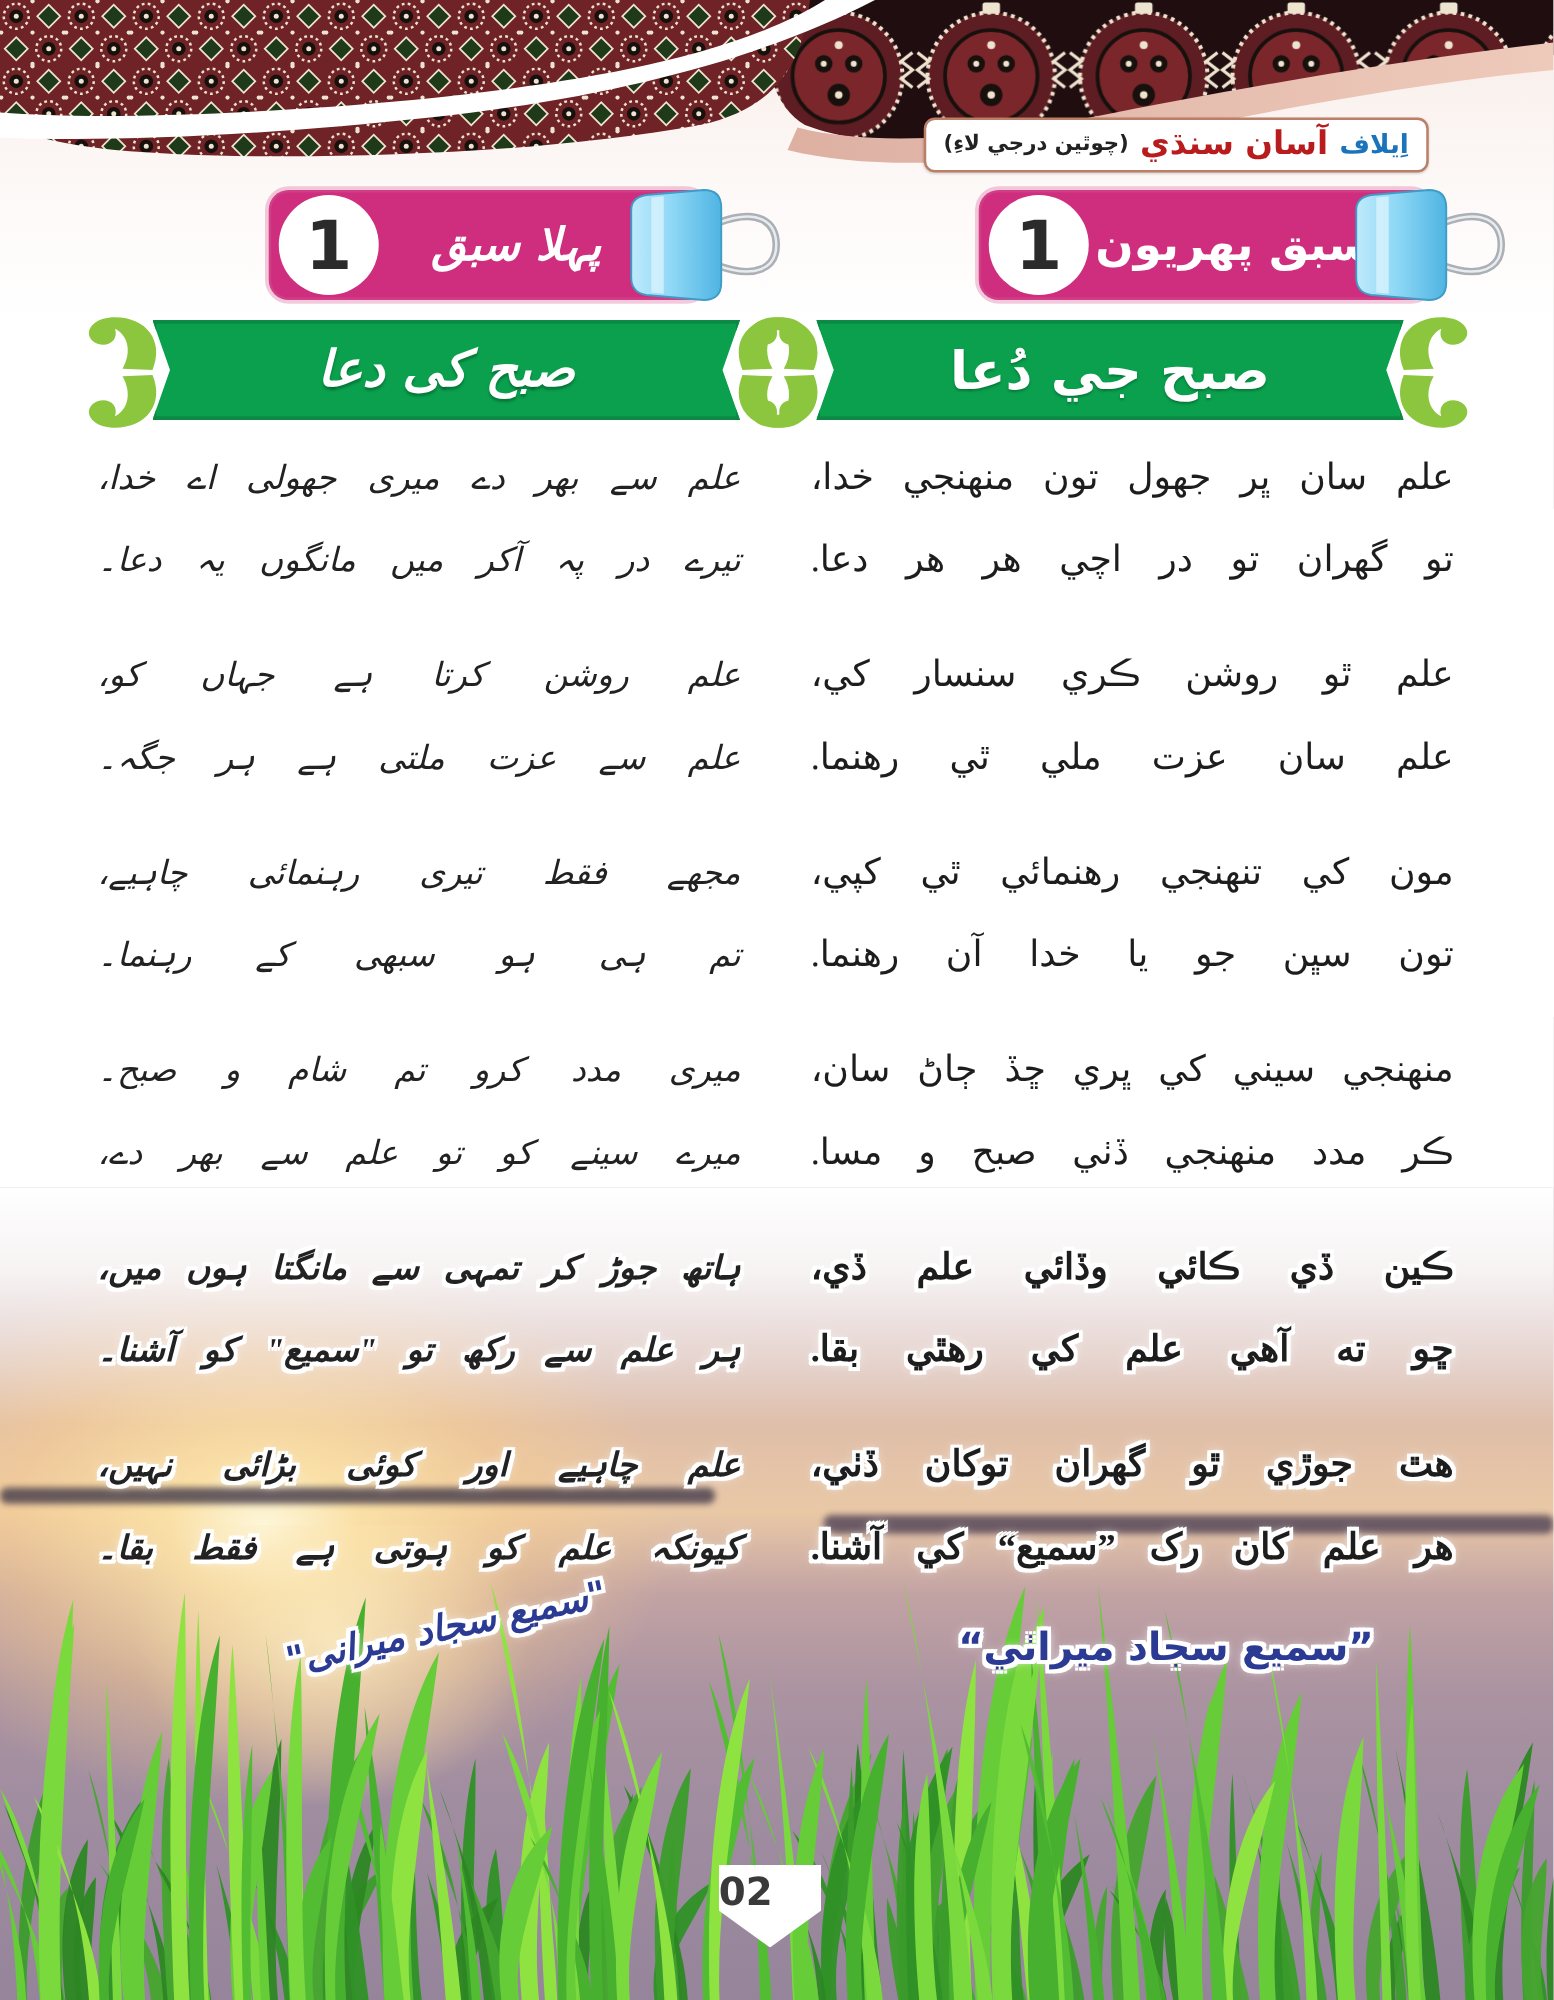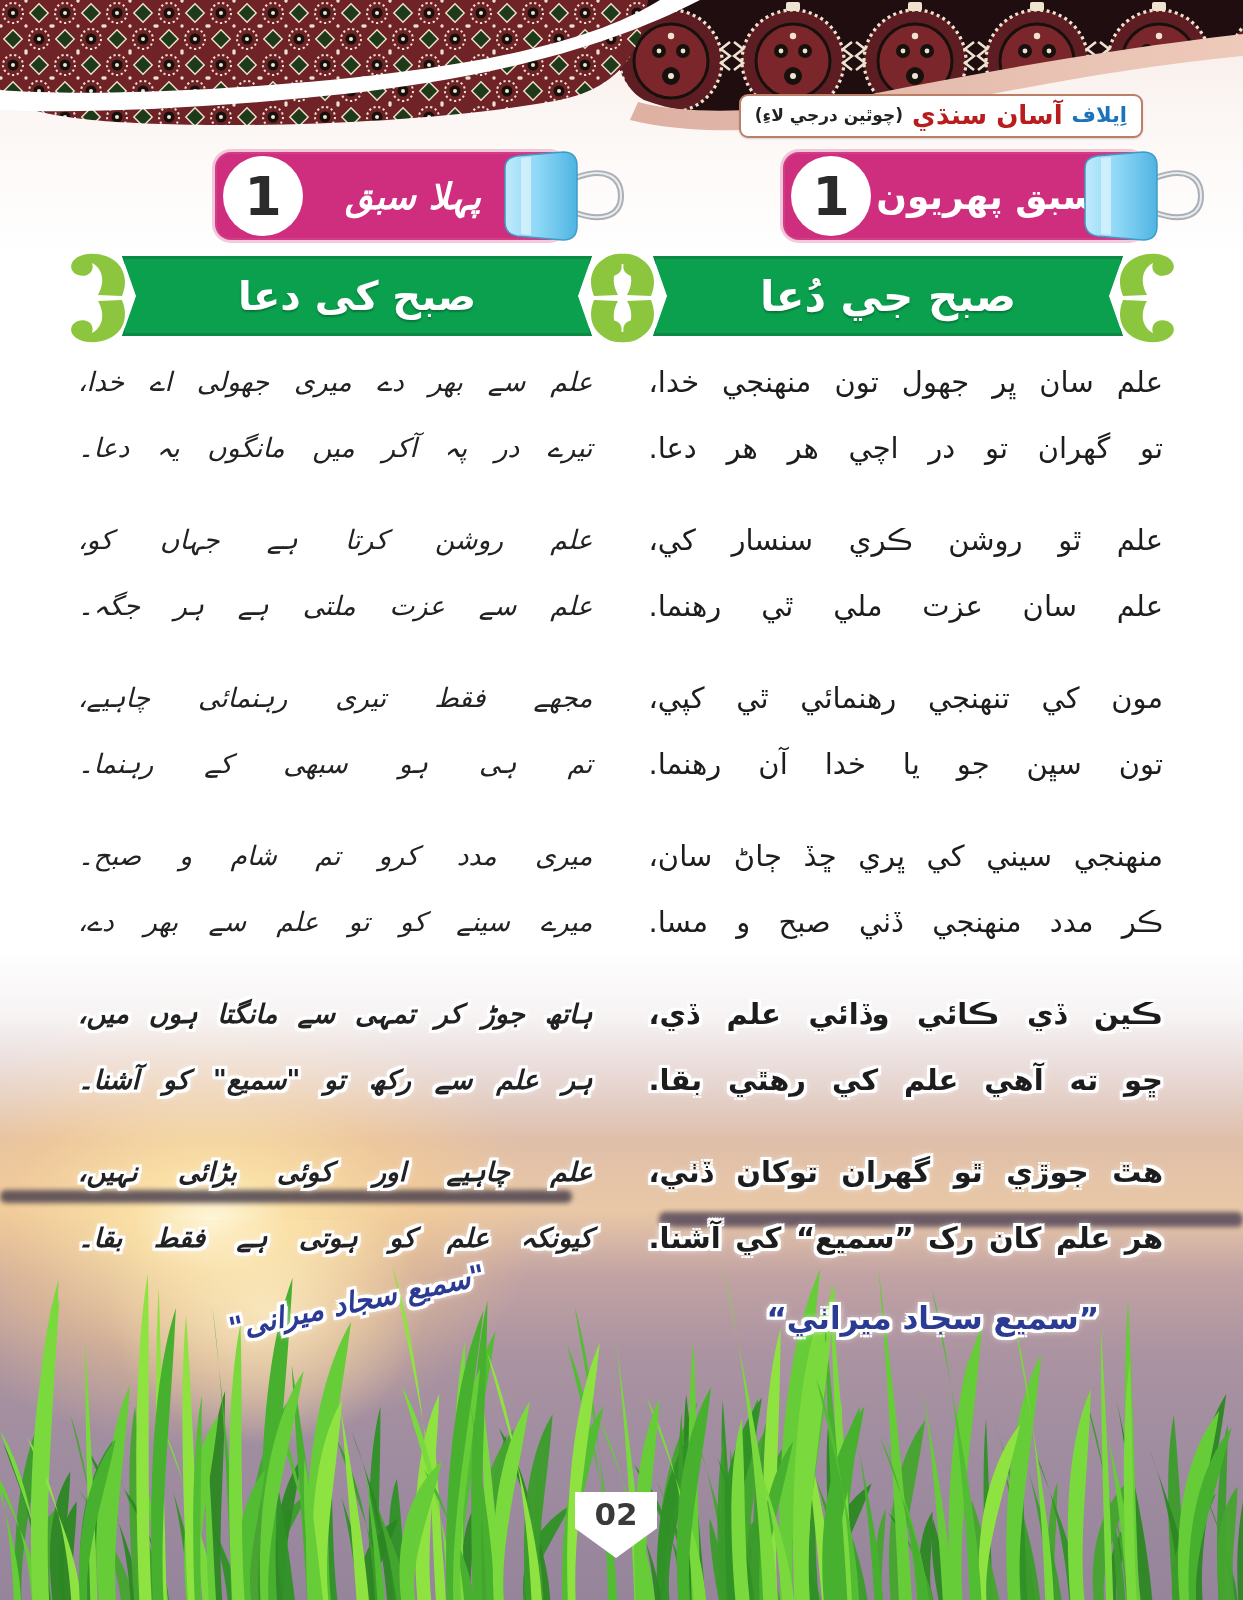--- a/index.html
+++ b/index.html
@@ -50,30 +50,30 @@
     position:absolute;top:256px;height:80px;width:470px;z-index:5;
     background:#0aa04d;
     clip-path:polygon(0 0,100% 0,calc(100% - 14px) 50%,100% 100%,0 100%,14px 50%);
     display:flex;align-items:center;justify-content:center;
     box-shadow:inset 0 0 0 3px #0c8a45;
   }
   .banner.right{right:120px;}
   .banner.left{left:122px;}
   .banner .txt{color:#fff;font-size:42px;font-weight:bold;white-space:nowrap;direction:rtl;
     text-shadow:0 2px 2px rgba(0,0,0,.25);}
-  .banner .txt.nastaliq{font-size:40px;}
+  .banner .txt.nastaliq{font-style:italic;font-size:40px;}
   .flourish{position:absolute;top:248px;width:72px;height:100px;z-index:6;}
 
   
   .poem-wrap{
     position:absolute;top:352px;right:80px;left:78px;z-index:7;
     display:flex;gap:56px;direction:rtl;
   }
   .poem-col{flex:1;min-width:0;}
-  .couplet{margin-bottom:26px;}
+  .couplet{margin-bottom:26px;font-family:Liberation Serif, serif;}
   .line{
     direction:rtl;text-align:justify;text-align-last:justify;
     font-size:29px;color:#1d1d1d;height:66px;line-height:60px;font-weight:500;
     white-space:nowrap;overflow:visible;
   }
   .poem-col.urdu .line{font-size:26.5px;font-style:italic;color:#222;}
   .outlined{
     text-shadow:
       -3px -3px 0 #fff, 3px -3px 0 #fff,-3px 3px 0 #fff,3px 3px 0 #fff,
       -3px 0 0 #fff,3px 0 0 #fff,0 -3px 0 #fff,0 3px 0 #fff,
@@ -102,21 +102,21 @@
   .sun-streak{position:absolute;left:6%;top:270px;width:34%;height:300px;
     background:radial-gradient(ellipse 50% 60% at 45% 30%,rgba(255,240,195,.75) 0%,rgba(255,230,175,.35) 45%,rgba(255,230,175,0) 75%);}
   .white-fade{position:absolute;left:0;top:0;width:100%;height:190px;
     background:linear-gradient(180deg,#fff 0%,rgba(255,255,255,.82) 35%,rgba(255,255,255,0) 100%);}
   #grass-svg{position:absolute;left:0;bottom:0;z-index:3;}
 
   
   .page-num{
     position:absolute;left:575px;top:1492px;width:82px;height:66px;z-index:9;
     background:#fff;clip-path:polygon(0 0,100% 0,100% 55%,50% 100%,0 55%);
-    display:flex;align-items:flex-start;justify-content:center;
+    display:flex;align-items:flex-start;justify-content:flex-end;
     font-size:31px;font-weight:bold;color:#3a3a3a;padding-top:4px;box-sizing:border-box;
     font-family:"DejaVu Sans",sans-serif;
   }
 </style>
 </head>
 <body>
 
 <div class="page">
 
   <div class="top-tint"></div>

